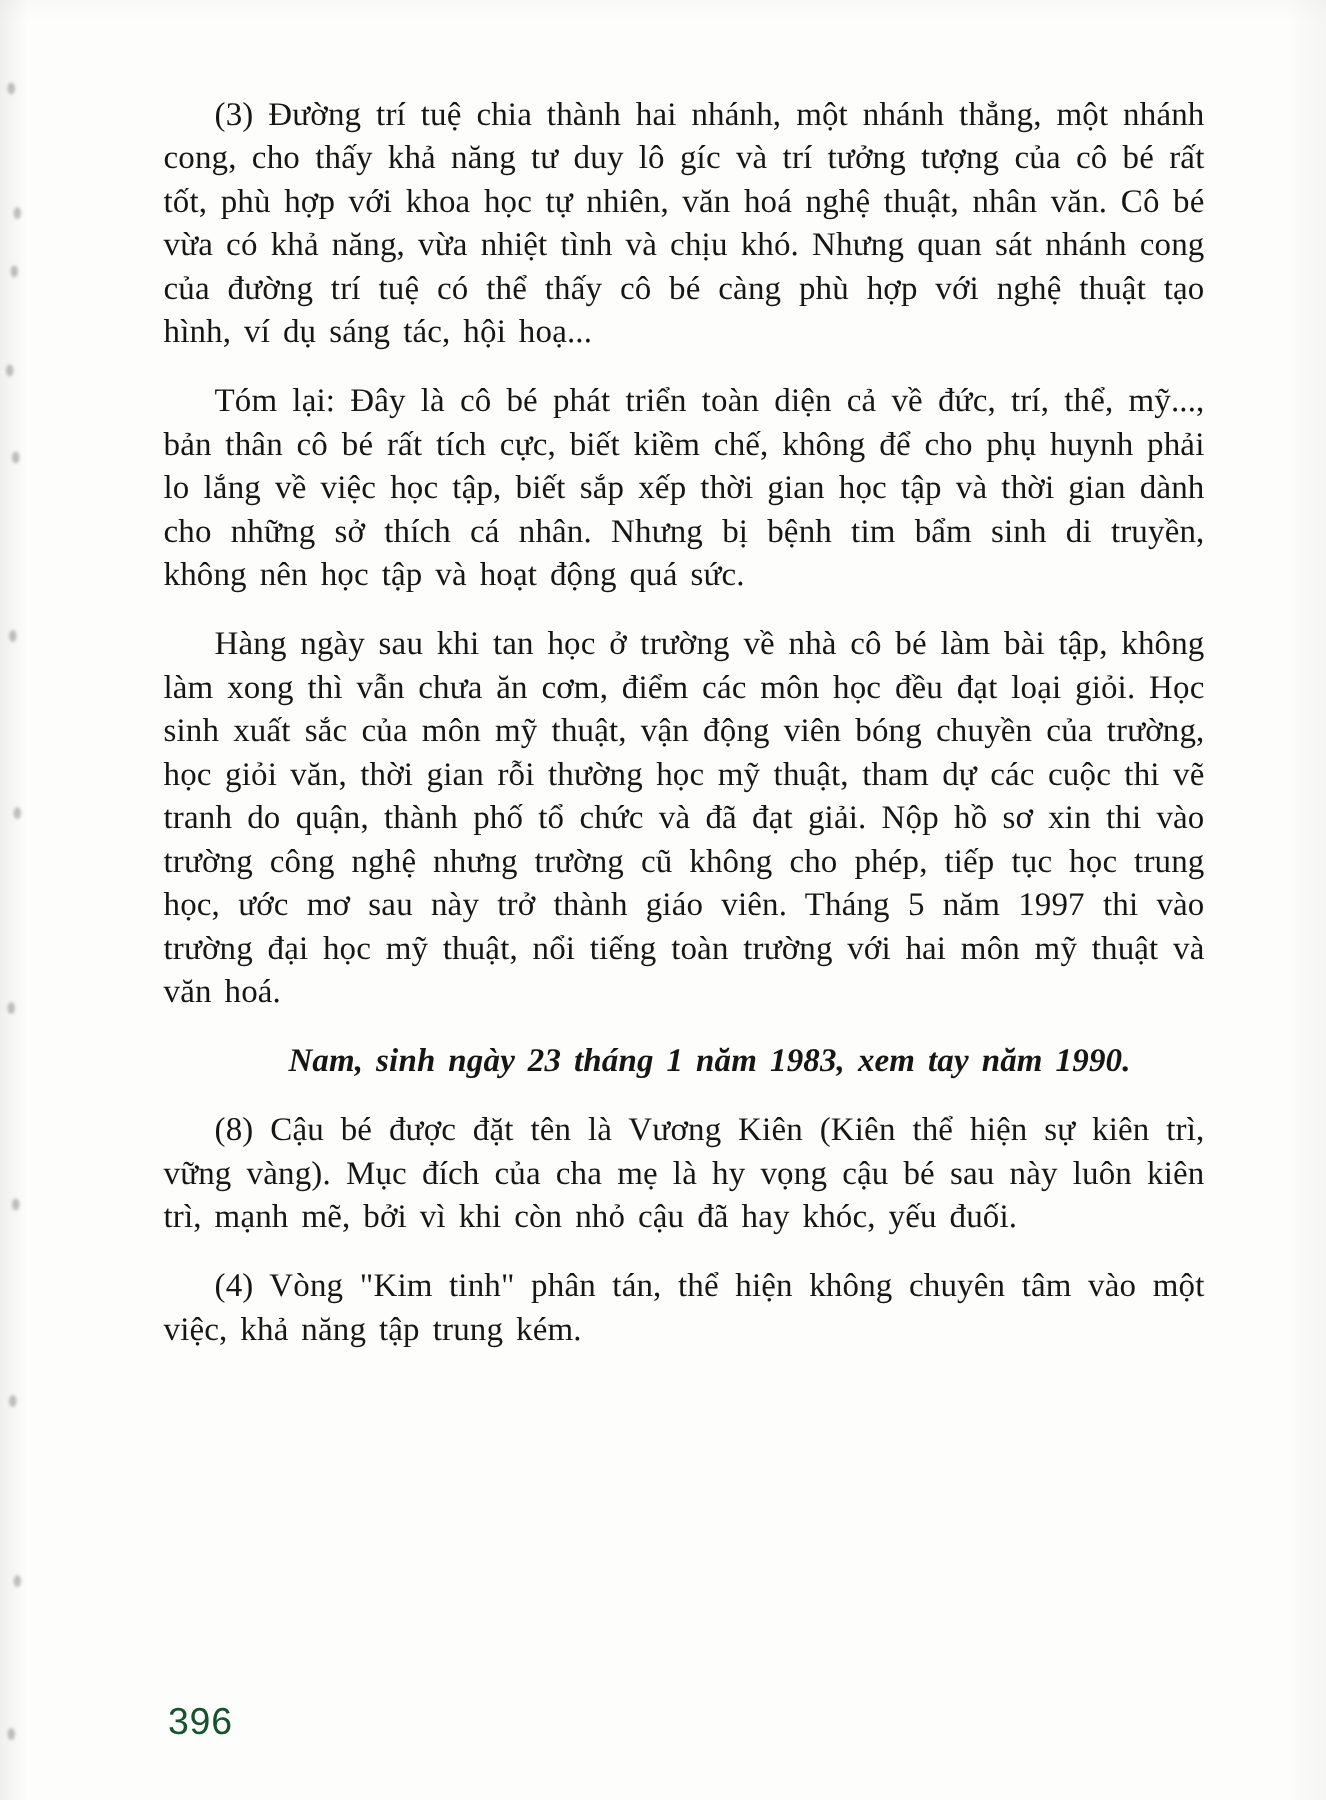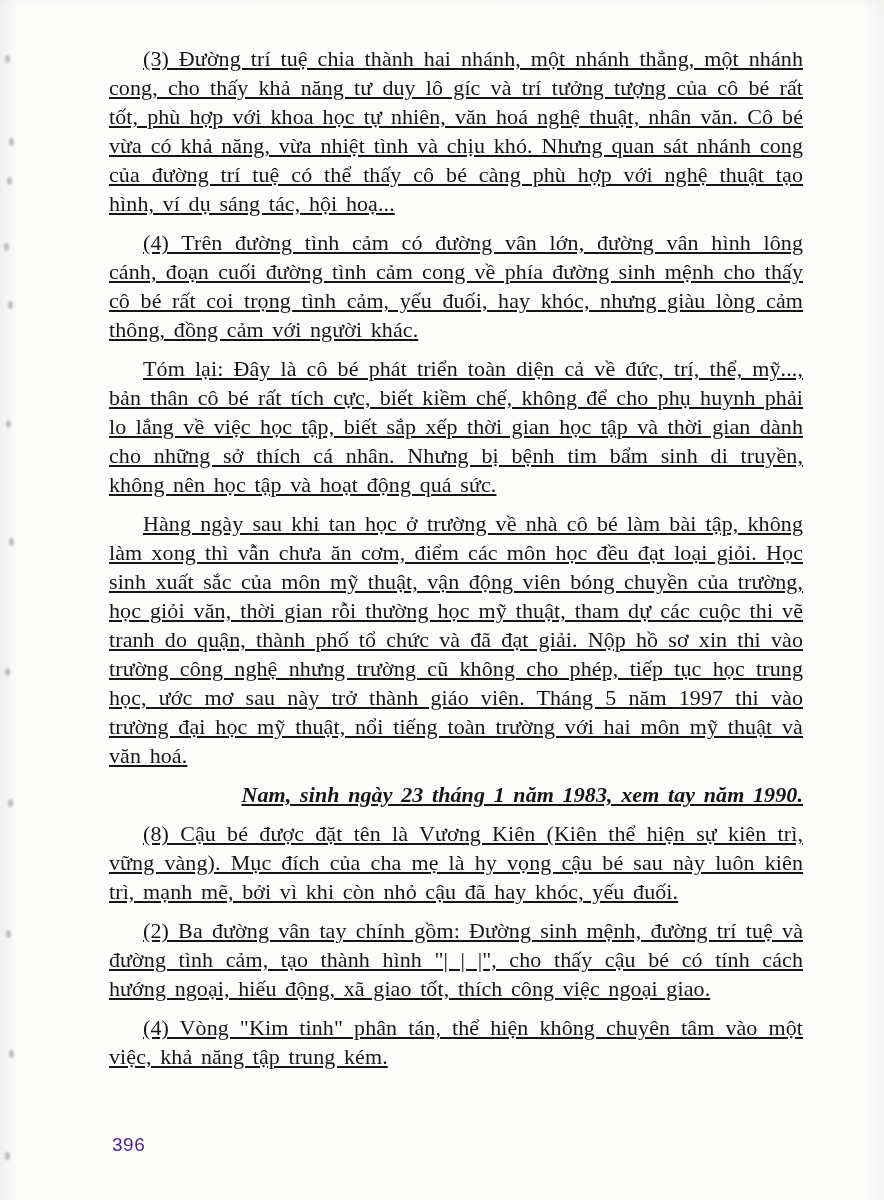--- a/index.html
+++ b/index.html
@@ -24,41 +24,40 @@
       linear-gradient(to left, rgba(140,140,140,0.07), rgba(140,140,140,0) 26px),
       linear-gradient(to bottom, rgba(140,140,140,0.04), rgba(140,140,140,0) 14px);
   }
   .text-column {
     position: absolute;
     left: 109px;
     top: 44px;
     width: 694px;
   }
   p.para {
-    margin: 0 0 10px 0;
+    margin: 17px 0 10px 0;
     font-size: 22px;
     line-height: 29px;
     text-align: justify;
     text-indent: 34px;
     word-spacing: 3px;
     letter-spacing: 0.1px;
-    text-decoration: underline;
   }
   p.para.heading {
     font-weight: bold;
     font-style: italic;
-    text-align: right;
+    text-align: center;
   }
   .page-number {
     position: absolute;
     left: 112px;
     top: 1134px;
     font-family: "Liberation Sans", sans-serif;
-    font-size: 19px;
-    color: #4c1d95;
+    font-size: 25px;
+    color: #14532d;
     letter-spacing: 0.5px;
   }
   
   .speck {
     position: absolute;
     width: 5px;
     height: 8px;
     border-radius: 50%;
     background: #8f8f8f;
     opacity: 0.55;
@@ -91,29 +90,27 @@
 <div class="speck s7"></div>
 <div class="speck s8"></div>
 <div class="speck s9"></div>
 <div class="speck s10"></div>
 <div class="speck s11"></div>
 <div class="speck s12"></div>
 
 <div class="text-column">
   <p class="para">(3) Đường trí tuệ chia thành hai nhánh, một nhánh thẳng, một nhánh cong, cho thấy khả năng tư duy lô gíc và trí tưởng tượng của cô bé rất tốt, phù hợp với khoa học tự nhiên, văn hoá nghệ thuật, nhân văn. Cô bé vừa có khả năng, vừa nhiệt tình và chịu khó. Nhưng quan sát nhánh cong của đường trí tuệ có thể thấy cô bé càng phù hợp với nghệ thuật tạo hình, ví dụ sáng tác, hội hoạ...</p>
 
-  <p class="para">(4) Trên đường tình cảm có đường vân lớn, đường vân hình lông cánh, đoạn cuối đường tình cảm cong về phía đường sinh mệnh cho thấy cô bé rất coi trọng tình cảm, yếu đuối, hay khóc, nhưng giàu lòng cảm thông, đồng cảm với người khác.</p>
 
   <p class="para">Tóm lại: Đây là cô bé phát triển toàn diện cả về đức, trí, thể, mỹ..., bản thân cô bé rất tích cực, biết kiềm chế, không để cho phụ huynh phải lo lắng về việc học tập, biết sắp xếp thời gian học tập và thời gian dành cho những sở thích cá nhân. Nhưng bị bệnh tim bẩm sinh di truyền, không nên học tập và hoạt động quá sức.</p>
 
   <p class="para">Hàng ngày sau khi tan học ở trường về nhà cô bé làm bài tập, không làm xong thì vẫn chưa ăn cơm, điểm các môn học đều đạt loại giỏi. Học sinh xuất sắc của môn mỹ thuật, vận động viên bóng chuyền của trường, học giỏi văn, thời gian rỗi thường học mỹ thuật, tham dự các cuộc thi vẽ tranh do quận, thành phố tổ chức và đã đạt giải. Nộp hồ sơ xin thi vào trường công nghệ nhưng trường cũ không cho phép, tiếp tục học trung học, ước mơ sau này trở thành giáo viên. Tháng 5 năm 1997 thi vào trường đại học mỹ thuật, nổi tiếng toàn trường với hai môn mỹ thuật và văn hoá.</p>
 
   <p class="para heading">Nam, sinh ngày 23 tháng 1 năm 1983, xem tay năm 1990.</p>
 
   <p class="para">(8) Cậu bé được đặt tên là Vương Kiên (Kiên thể hiện sự kiên trì, vững vàng). Mục đích của cha mẹ là hy vọng cậu bé sau này luôn kiên trì, mạnh mẽ, bởi vì khi còn nhỏ cậu đã hay khóc, yếu đuối.</p>
 
-  <p class="para">(2) Ba đường vân tay chính gồm: Đường sinh mệnh, đường trí tuệ và đường tình cảm, tạo thành hình "| | |", cho thấy cậu bé có tính cách hướng ngoại, hiếu động, xã giao tốt, thích công việc ngoại giao.</p>
 
 
   <p class="para">(4) Vòng "Kim tinh" phân tán, thể hiện không chuyên tâm vào một việc, khả năng tập trung kém.</p>
 </div>
 
 <div class="page-number">396</div>
 
 </body></html>

